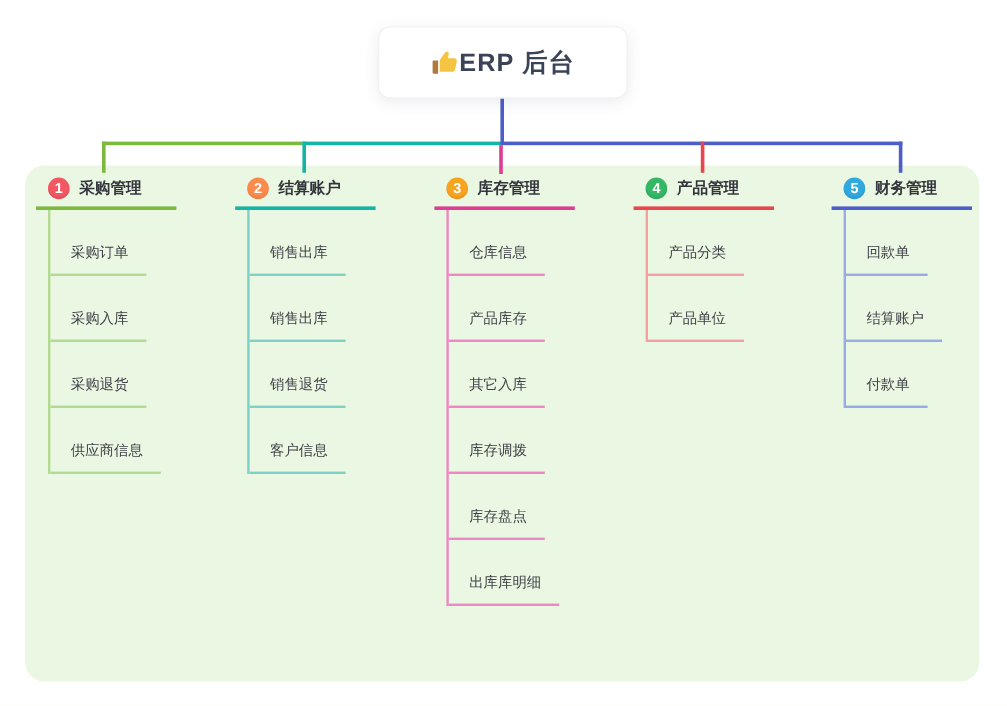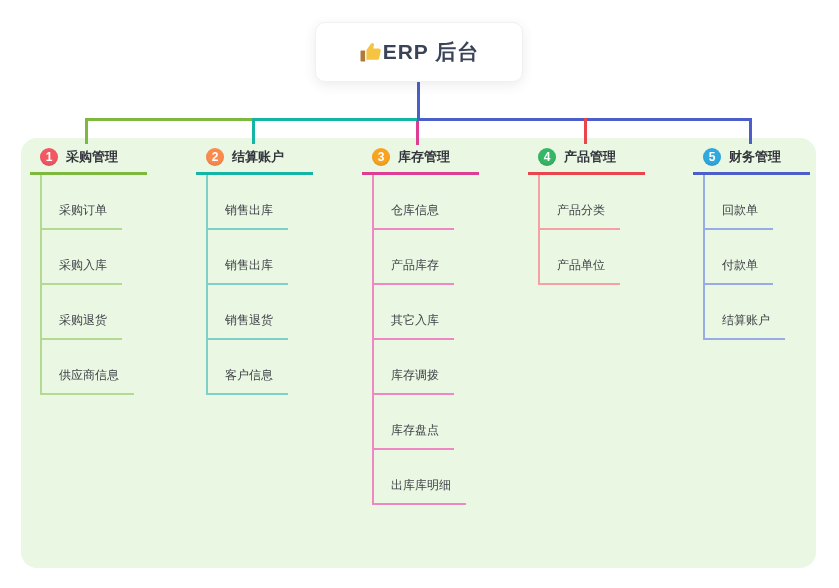--- a/index.html
+++ b/index.html
@@ -167,21 +167,21 @@
   <div class="branch branch-5" style="--line: #4c5ec7; --sub: #97abe6; --badge: #2fa9de;">
     <div class="branch-header">
       <span class="badge">5</span>
       <span class="branch-label">财务管理</span>
     </div>
     <div class="children">
       <div class="child-row">
           <span class="child-label">回款单</span>
         </div>
       <div class="child-row">
-          <span class="child-label">付款单</span>
+          <span class="child-label">结算账户</span>
         </div>
       <div class="child-row">
-          <span class="child-label">结算账户</span>
+          <span class="child-label">付款单</span>
         </div>
     </div>
   </div>
 
 </div>
 
 </body></html>

